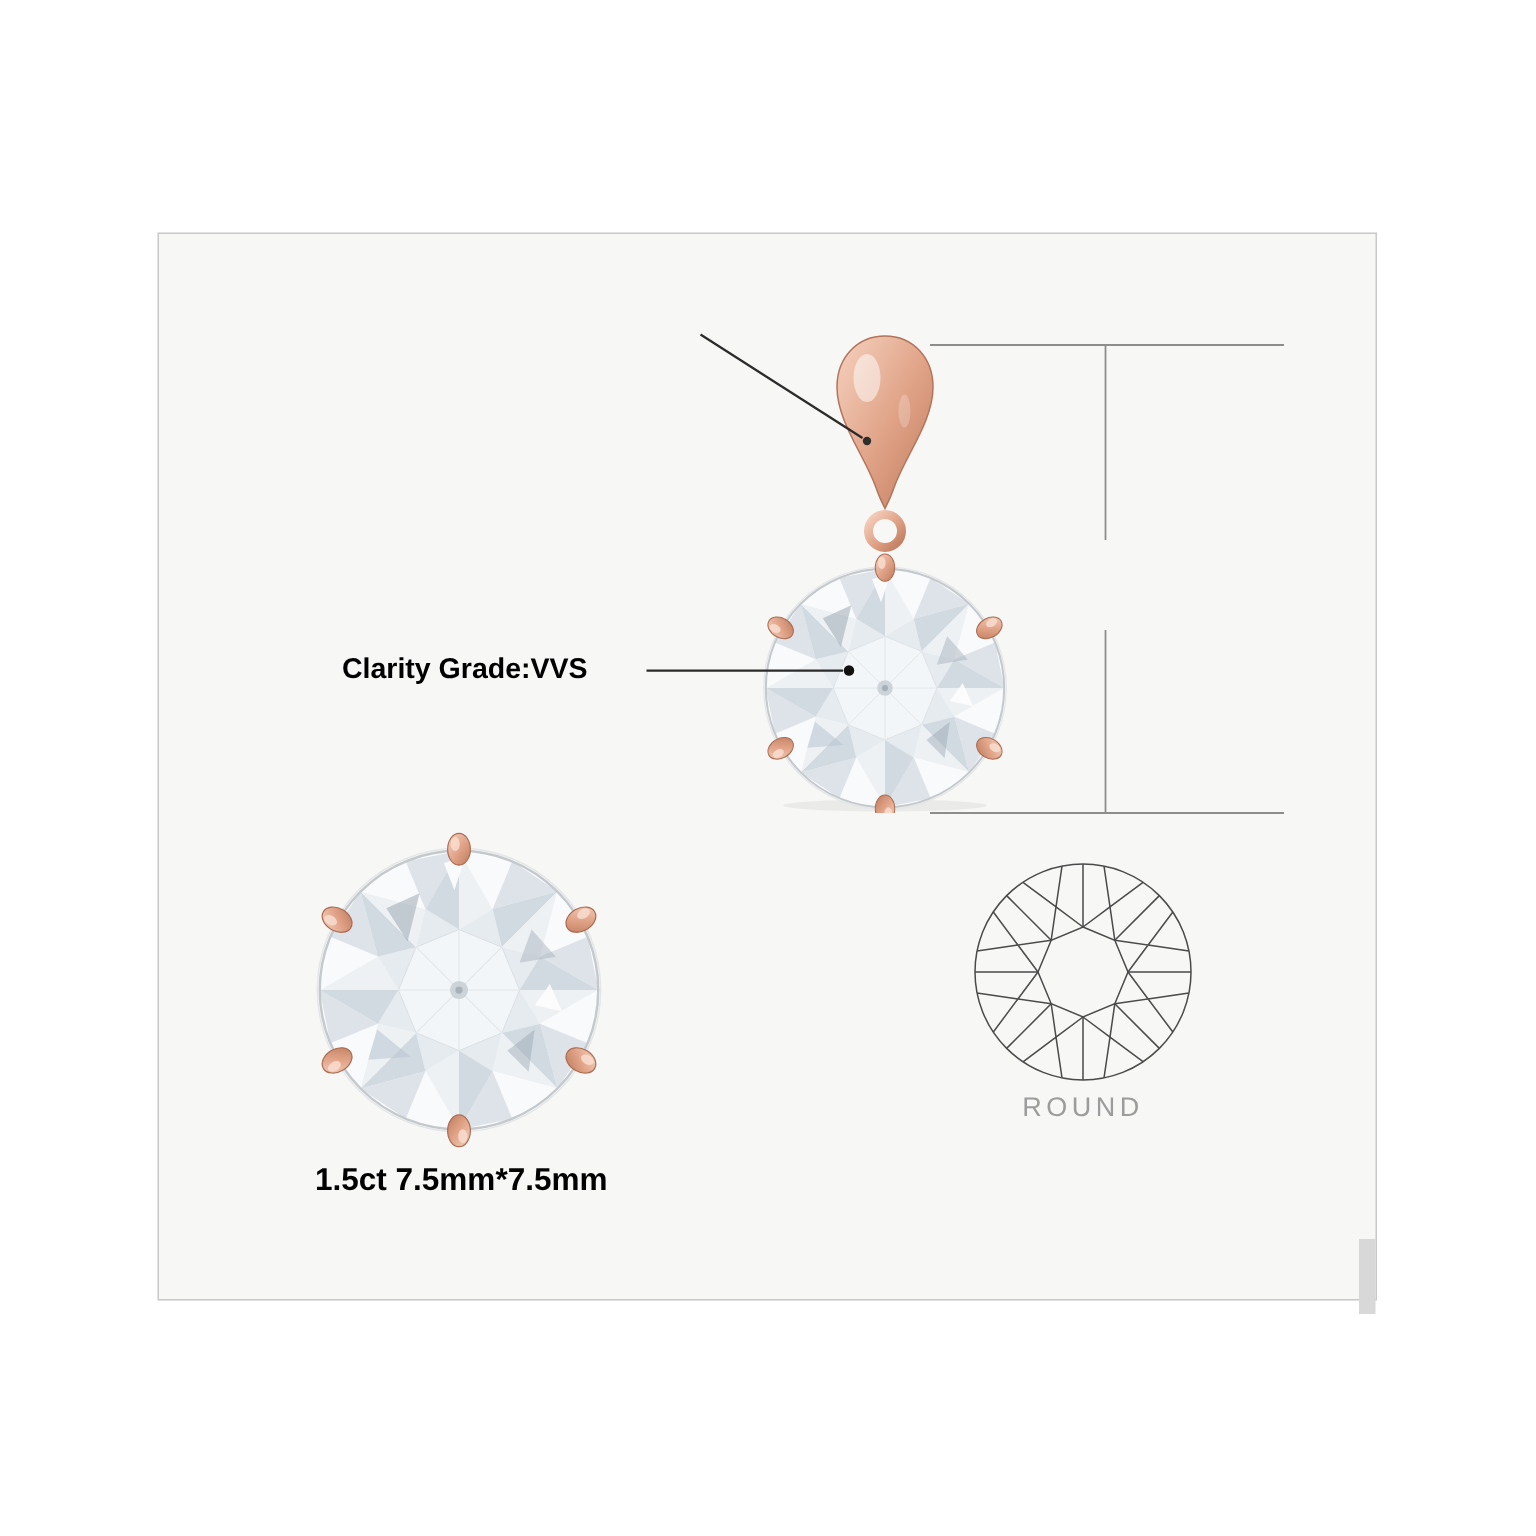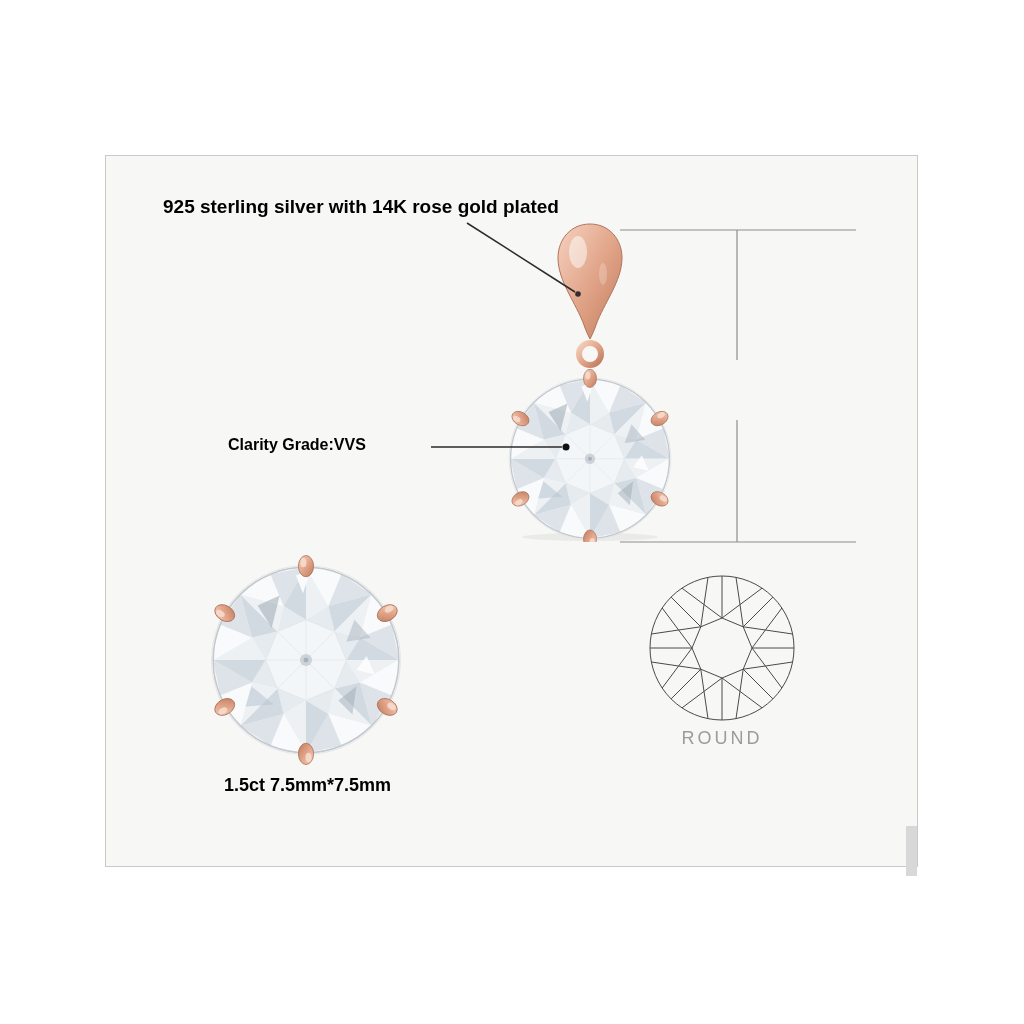--- a/index.html
+++ b/index.html
@@ -2,25 +2,25 @@
 <html><head>
 <meta charset="utf-8">
 <style>
   html,body{margin:0;padding:0;background:#ffffff;}
   .canvas{position:relative;width:1024px;height:1024px;background:#ffffff;
           font-family:"Liberation Sans",sans-serif;overflow:hidden;}
   .panel{position:absolute;left:105px;top:155px;width:813px;height:712px;
          background:#f7f7f6;border:1px solid #c9c9c9;box-sizing:border-box;}
   .label{position:absolute;color:#000;font-weight:bold;white-space:nowrap;z-index:6;}
   .material-label{left:163px;top:196px;font-size:19px;}
-  .clarity-label{left:228px;top:436px;font-size:16px;}
+  .clarity-label{left:228px;top:436px;font-size:19px;}
   .length-label{left:683px;top:364px;width:108px;font-size:19px;line-height:25px;
                 text-align:center;white-space:normal;z-index:6;position:absolute;
                 color:#000;font-weight:bold;}
-  .carat-label{left:185px;top:775px;width:245px;text-align:center;font-size:18px;}
+  .carat-label{left:185px;top:775px;width:245px;text-align:center;font-size:21px;}
   .round-label{left:642px;top:728px;width:160px;text-align:center;font-size:18px;
                font-weight:normal;color:#9c9c9c;letter-spacing:3px;position:absolute;z-index:6;}
   .cut-label{left:642px;top:766px;width:160px;text-align:center;font-size:25px;}
   .overlay{position:absolute;left:0;top:0;z-index:5;pointer-events:none;}
   .pendant-svg{position:absolute;left:495px;top:212px;z-index:3;}
   .loose-stone-svg{position:absolute;left:195px;top:547px;z-index:3;}
   .cut-svg{position:absolute;left:642px;top:568px;z-index:3;}
   .scrollbar-thumb{position:absolute;left:906px;top:826px;width:11px;height:50px;
                    background:#d8d8d8;z-index:8;}
 </style>
@@ -111,21 +111,20 @@
     <line x1="431" y1="447" x2="562" y2="447" stroke="#2b2b2b" stroke-width="1.5"></line>
     <circle cx="566" cy="447" r="3.5" fill="#111111"></circle>
     <g stroke="#8d8d8d" stroke-width="1.2">
       <line x1="620" y1="230" x2="856" y2="230"></line>
       <line x1="620" y1="542" x2="856" y2="542"></line>
       <line x1="737" y1="230" x2="737" y2="360"></line>
       <line x1="737" y1="420" x2="737" y2="542"></line>
     </g>
   </svg>
 
-  <div class="label material-label">925 sterling silver with 14K rose gold plated</div>
 
   <div class="label clarity-label">Clarity Grade:VVS</div>
 
 
   <div class="label carat-label">1.5ct 7.5mm*7.5mm</div>
 
   <div class="round-label">ROUND</div>
 
 
   <div class="scrollbar-thumb"></div>

